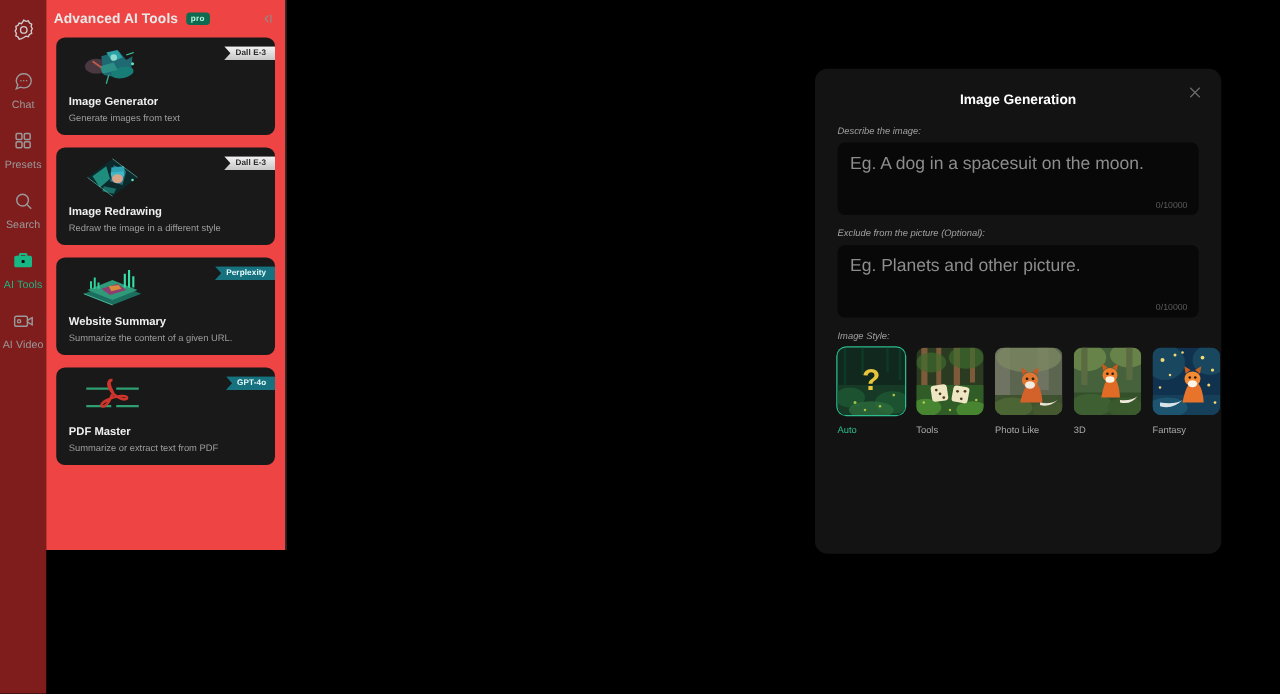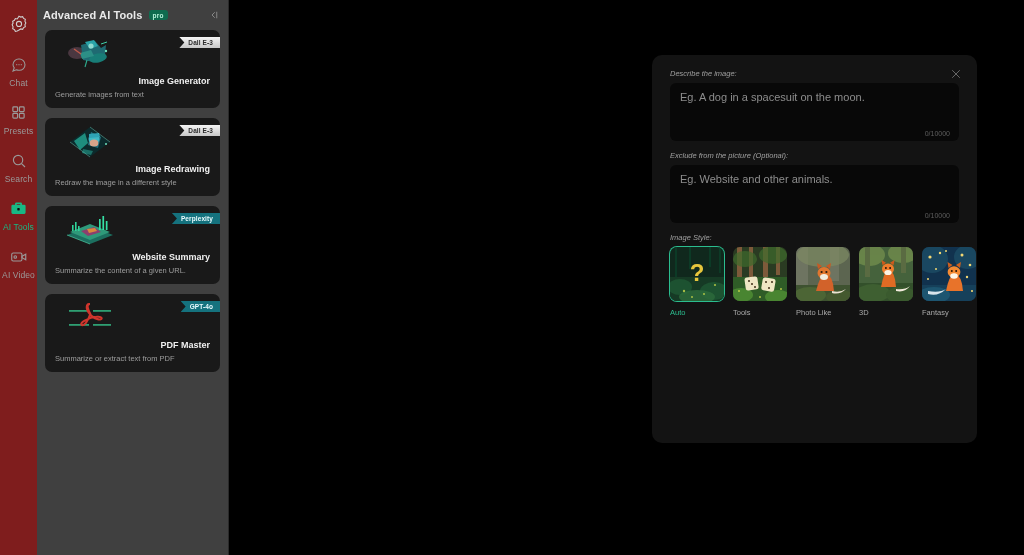--- a/index.html
+++ b/index.html
@@ -26,22 +26,22 @@
     margin-bottom: 14px;
     cursor: pointer;
     color: #9a9a9a;
   }
   .rail-item .ico { height: 21px; display: flex; align-items: center; justify-content: center; }
   .rail-item .lbl { font-size: 8.5px; margin-top: 3px; letter-spacing: .1px; }
   .rail-item.active { color: #18b884; }
 
   
   .panel {
-    width: 192px; flex: 0 0 192px; height: 555px;
-    background: #404040;
+    width: 192px; flex: 0 0 192px; height: 440px;
+    background: #ef4444;
     border-right: 1px solid #2b2b2b;
     position: relative;
   }
   .panel-head {
     height: 30px; display: flex; align-items: center;
     padding: 0 8px 0 6px;
   }
   .panel-title { font-size: 11px; font-weight: bold; color: #e9e9e9; letter-spacing: .1px; }
   .pro-badge {
     margin-left: 6px;
@@ -57,21 +57,21 @@
     position: relative;
     background: #191919;
     border-radius: 7px;
     height: 78px;
     margin-bottom: 10px;
     padding: 6px 10px 0 10px;
     overflow: hidden;
     cursor: pointer;
   }
   .card-thumb { height: 36px; width: 58px; margin-left: 6px; position: relative; }
-  .card-name { font-size: 9px; font-weight: bold; color: #f0f0f0; margin-top: 4px; text-align: right; }
+  .card-name { font-size: 9px; font-weight: bold; color: #f0f0f0; margin-top: 4px; }
   .card-desc { font-size: 7.5px; color: #9d9d9d; margin-top: 4px; }
 
   .ribbon {
     position: absolute; top: 7px; right: 0;
     height: 11px; display: flex; align-items: center;
     padding: 0 7px 0 9px;
     font-size: 6.5px; font-weight: bold;
     clip-path: polygon(0 0, 100% 0, 100% 100%, 0 100%, 5px 50%);
     letter-spacing: .1px;
   }
@@ -97,21 +97,21 @@
     color: #fff; margin-top: 5px; margin-bottom: 14px;
   }
   .field-label { font-size: 7.5px; color: #a0a0a0; margin-bottom: 5px; font-style: italic; }
   .textarea {
     position: relative;
     background: #080808;
     border-radius: 6px;
     height: 58px;
     padding: 8px 10px;
   }
-  .textarea .ph { font-size: 11px; color: #8d8d8d; }
+  .textarea .ph { font-size: 14px; color: #8d8d8d; }
   .counter {
     position: absolute; right: 9px; bottom: 4px;
     font-size: 7px; color: #5e5e5e;
   }
   .gap { height: 10px; }
 
   .styles { display: flex; gap: 9px; margin-top: 5px; }
   .style-opt { width: 54px; cursor: pointer; }
   .style-img {
     width: 54px; height: 54px; border-radius: 7px;
@@ -298,32 +298,33 @@
     </div>
   </div>
 
   <div class="modal">
     <span class="modal-close">
       <svg width="14" height="14" viewBox="0 0 24 24" fill="none" stroke="currentColor" stroke-width="1.6">
         <path d="M5.5 5.5l13 13M18.5 5.5l-13 13"></path>
       </svg>
     </span>
 
+    <div class="modal-title">Image Generation</div>
 
     <div class="field-label">Describe the image:</div>
     <div class="textarea">
       <div class="ph">Eg. A dog in a spacesuit on the moon.</div>
       <div class="counter">0/10000</div>
     </div>
 
     <div class="gap"></div>
 
     <div class="field-label">Exclude from the picture (Optional):</div>
     <div class="textarea">
-      <div class="ph">Eg. Website and other animals.</div>
+      <div class="ph">Eg. Planets and other picture.</div>
       <div class="counter">0/10000</div>
     </div>
 
     <div class="gap"></div>
 
     <div class="field-label">Image Style:</div>
     <div class="styles">
 
       <div class="style-opt selected">
         <div class="style-img">

